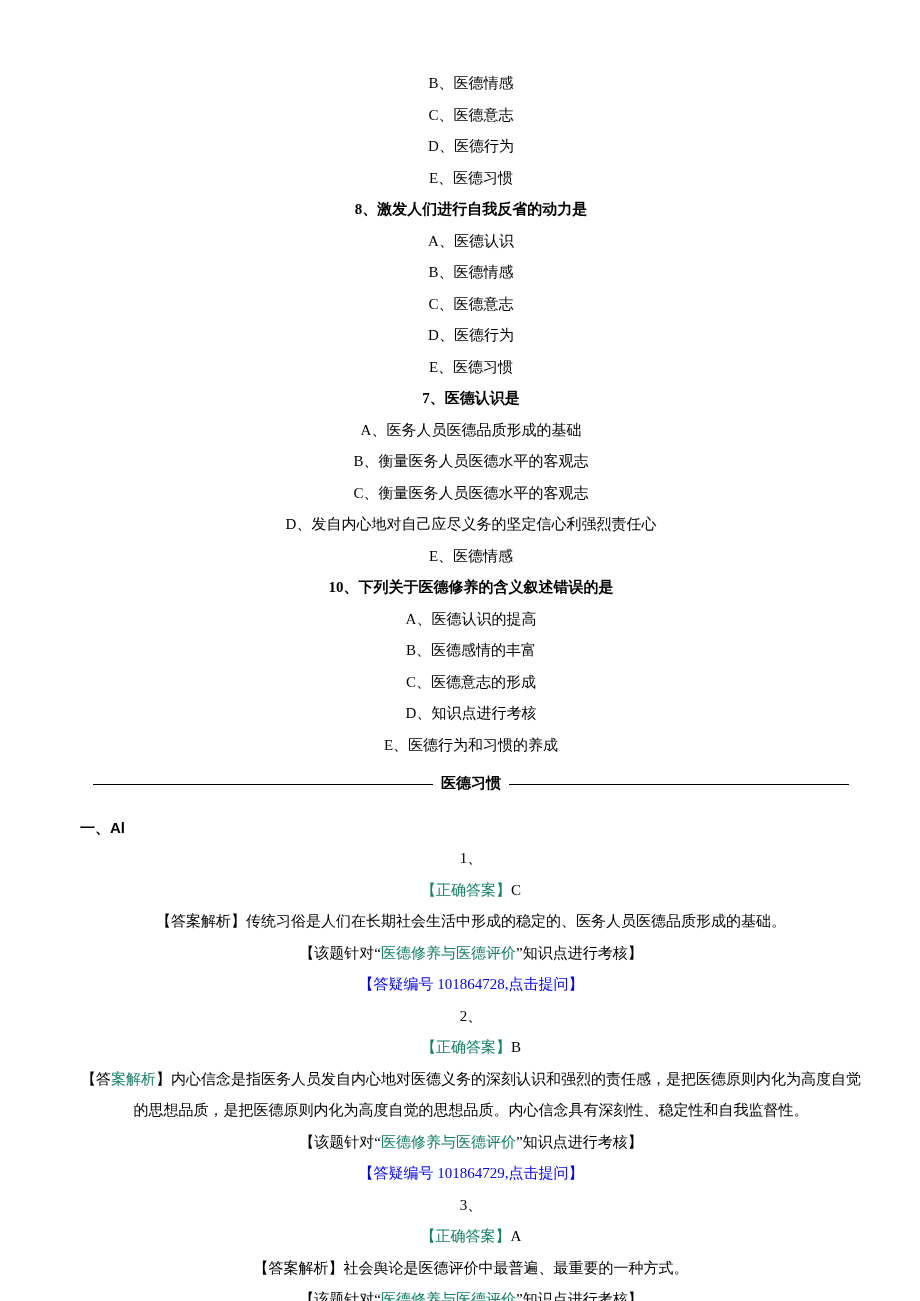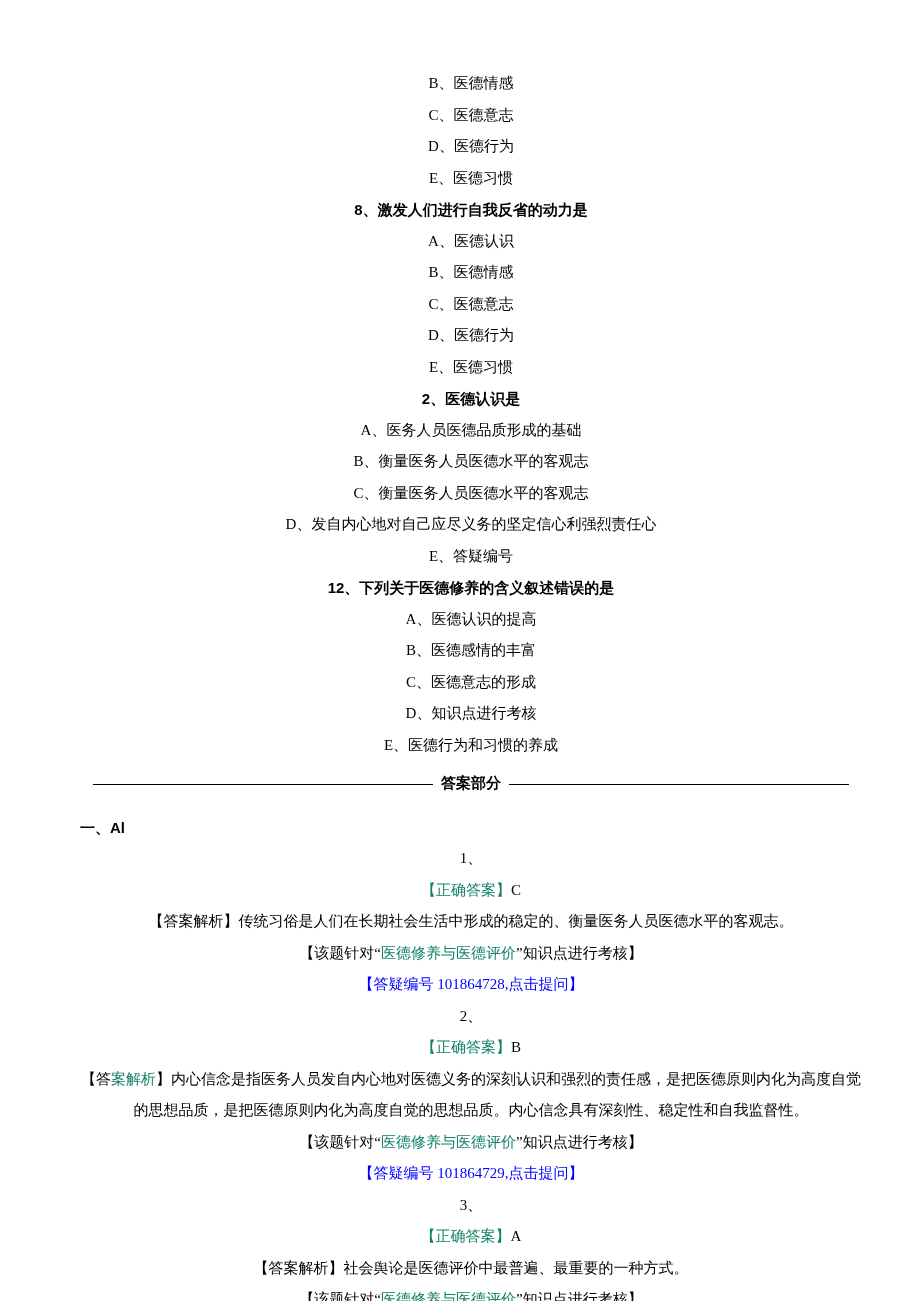--- a/index.html
+++ b/index.html
@@ -6,21 +6,21 @@
     body {
       font-family: "SimSun", "宋体", serif;
       font-size: 15px;
       line-height: 2.1;
       color: #000;
       background: #fff;
       width: 920px;
       padding: 68px 58px 40px 80px;
     }
     .line { display: block; text-align: center; }
-    .bold { font-family: Liberation Sans, sans-serif; font-weight: bold; }
+    .bold { font-family: Liberation Serif, serif; font-weight: bold; }
     .answer-divider {
       text-align: center;
       margin-top: 6px;
       margin-bottom: 8px;
       white-space: nowrap;
     }
     .answer-divider .div-line {
       display: inline-block;
       border-bottom: 1px solid #000;
       width: 340px;
@@ -48,48 +48,48 @@
 <div class="line">D、医德行为</div>
 <div class="line">E、医德习惯</div>
 
 <div class="line bold">8、激发人们进行自我反省的动力是</div>
 <div class="line">A、医德认识</div>
 <div class="line">B、医德情感</div>
 <div class="line">C、医德意志</div>
 <div class="line">D、医德行为</div>
 <div class="line">E、医德习惯</div>
 
-<div class="line bold">2、医德认识是</div>
+<div class="line bold">7、医德认识是</div>
 <div class="line">A、医务人员医德品质形成的基础</div>
 <div class="line">B、衡量医务人员医德水平的客观志</div>
 <div class="line">C、衡量医务人员医德水平的客观志</div>
 <div class="line">D、发自内心地对自己应尽义务的坚定信心利强烈责任心</div>
-<div class="line">E、答疑编号</div>
+<div class="line">E、医德情感</div>
 
-<div class="line bold">12、下列关于医德修养的含义叙述错误的是</div>
+<div class="line bold">10、下列关于医德修养的含义叙述错误的是</div>
 <div class="line">A、医德认识的提高</div>
 <div class="line">B、医德感情的丰富</div>
 <div class="line">C、医德意志的形成</div>
 <div class="line">D、知识点进行考核</div>
 <div class="line">E、医德行为和习惯的养成</div>
 
 <div class="answer-divider">
   <span class="div-line"></span>
-  <span class="div-label">答案部分</span>
+  <span class="div-label">医德习惯</span>
   <span class="div-line"></span>
 </div>
 
 <div class="section-heading">一、Al</div>
 
 <div class="line">1、</div>
 <div class="line">
   <span class="teal">【正确</span><span class="teal">答案</span><span class="teal">】</span><span>C</span>
 </div>
 <div class="line explanation">
-  <span>【答案解析】</span><span>传统习俗是人们在长期社会生活中形成的稳定的、衡量医务人员医德水平的客观志。</span>
+  <span>【答案解析】</span><span>传统习俗是人们在长期社会生活中形成的稳定的、医务人员医德品质形成的基础。</span>
 </div>
 <div class="line explanation">
   <span>【该题针对“</span><span class="teal">医德修养与医德评价</span><span>”知识点进行考核】</span>
 </div>
 <div class="line explanation">
   <span class="link-blue">【</span><span class="link-blue">答疑编号 </span><span class="link-blue">101864728</span><span class="link-blue">,点击提问</span><span class="link-blue">】</span>
 </div>
 
 <div class="line">2、</div>
 <div class="line">

